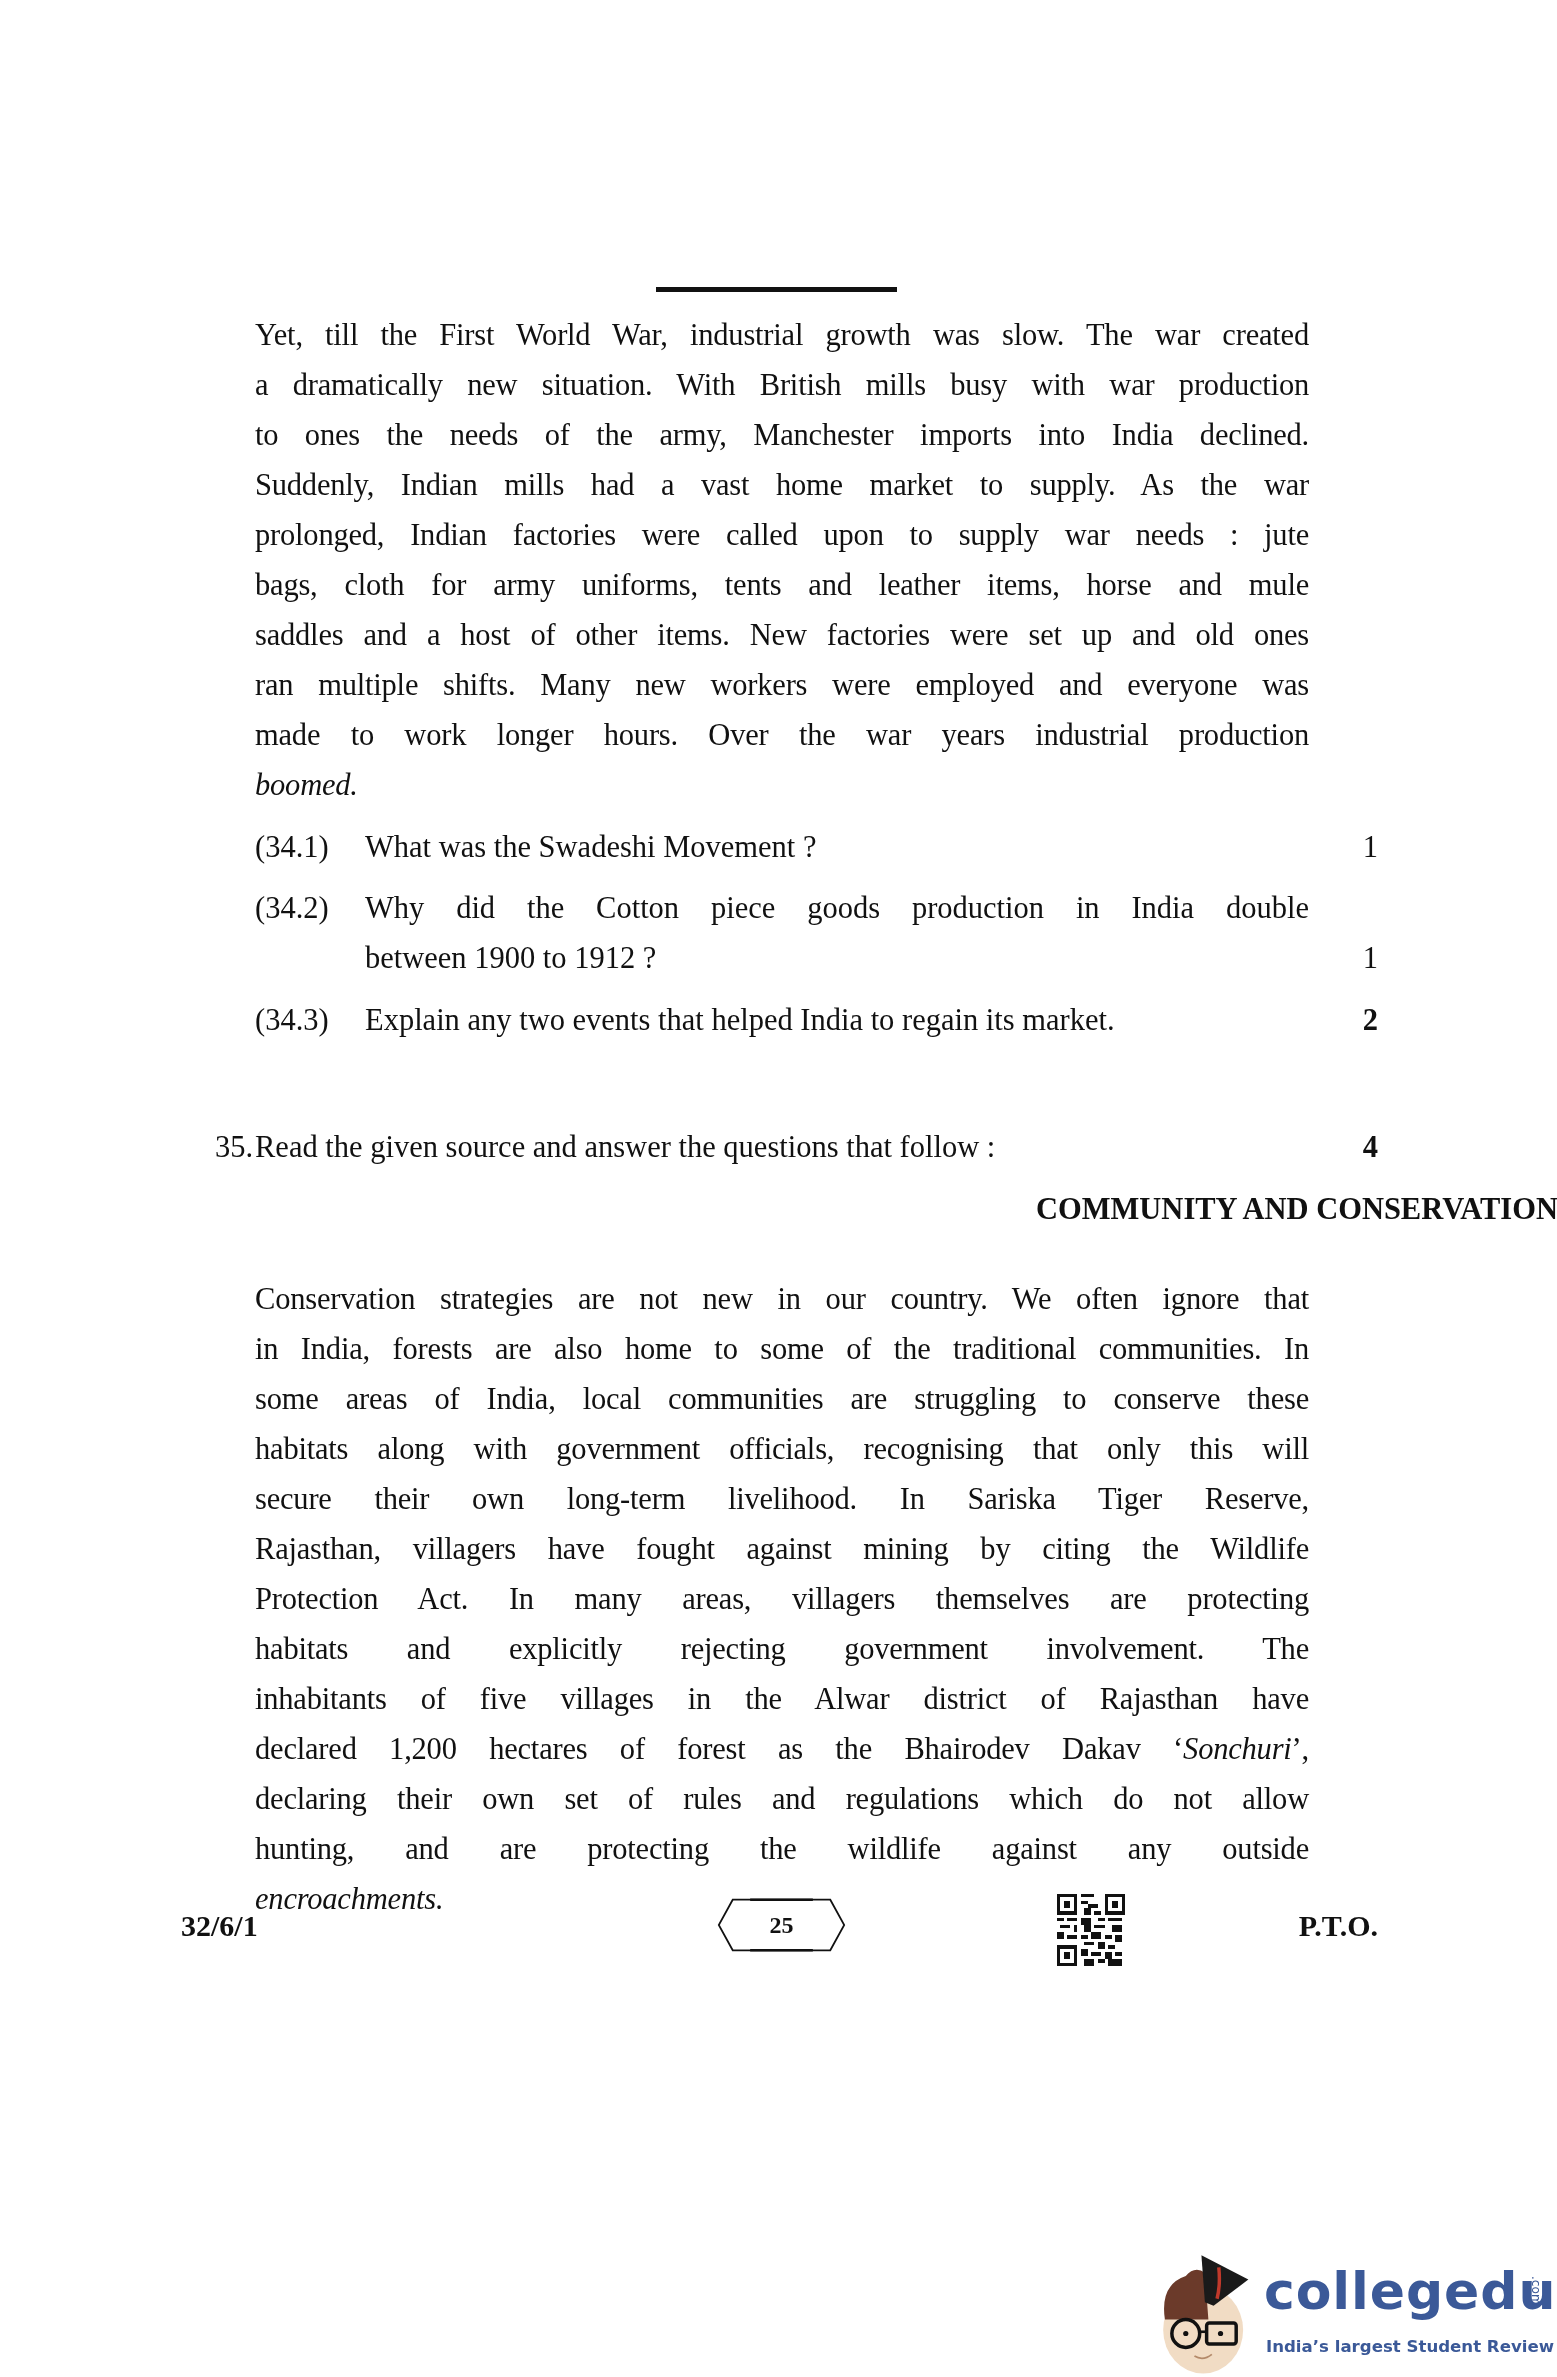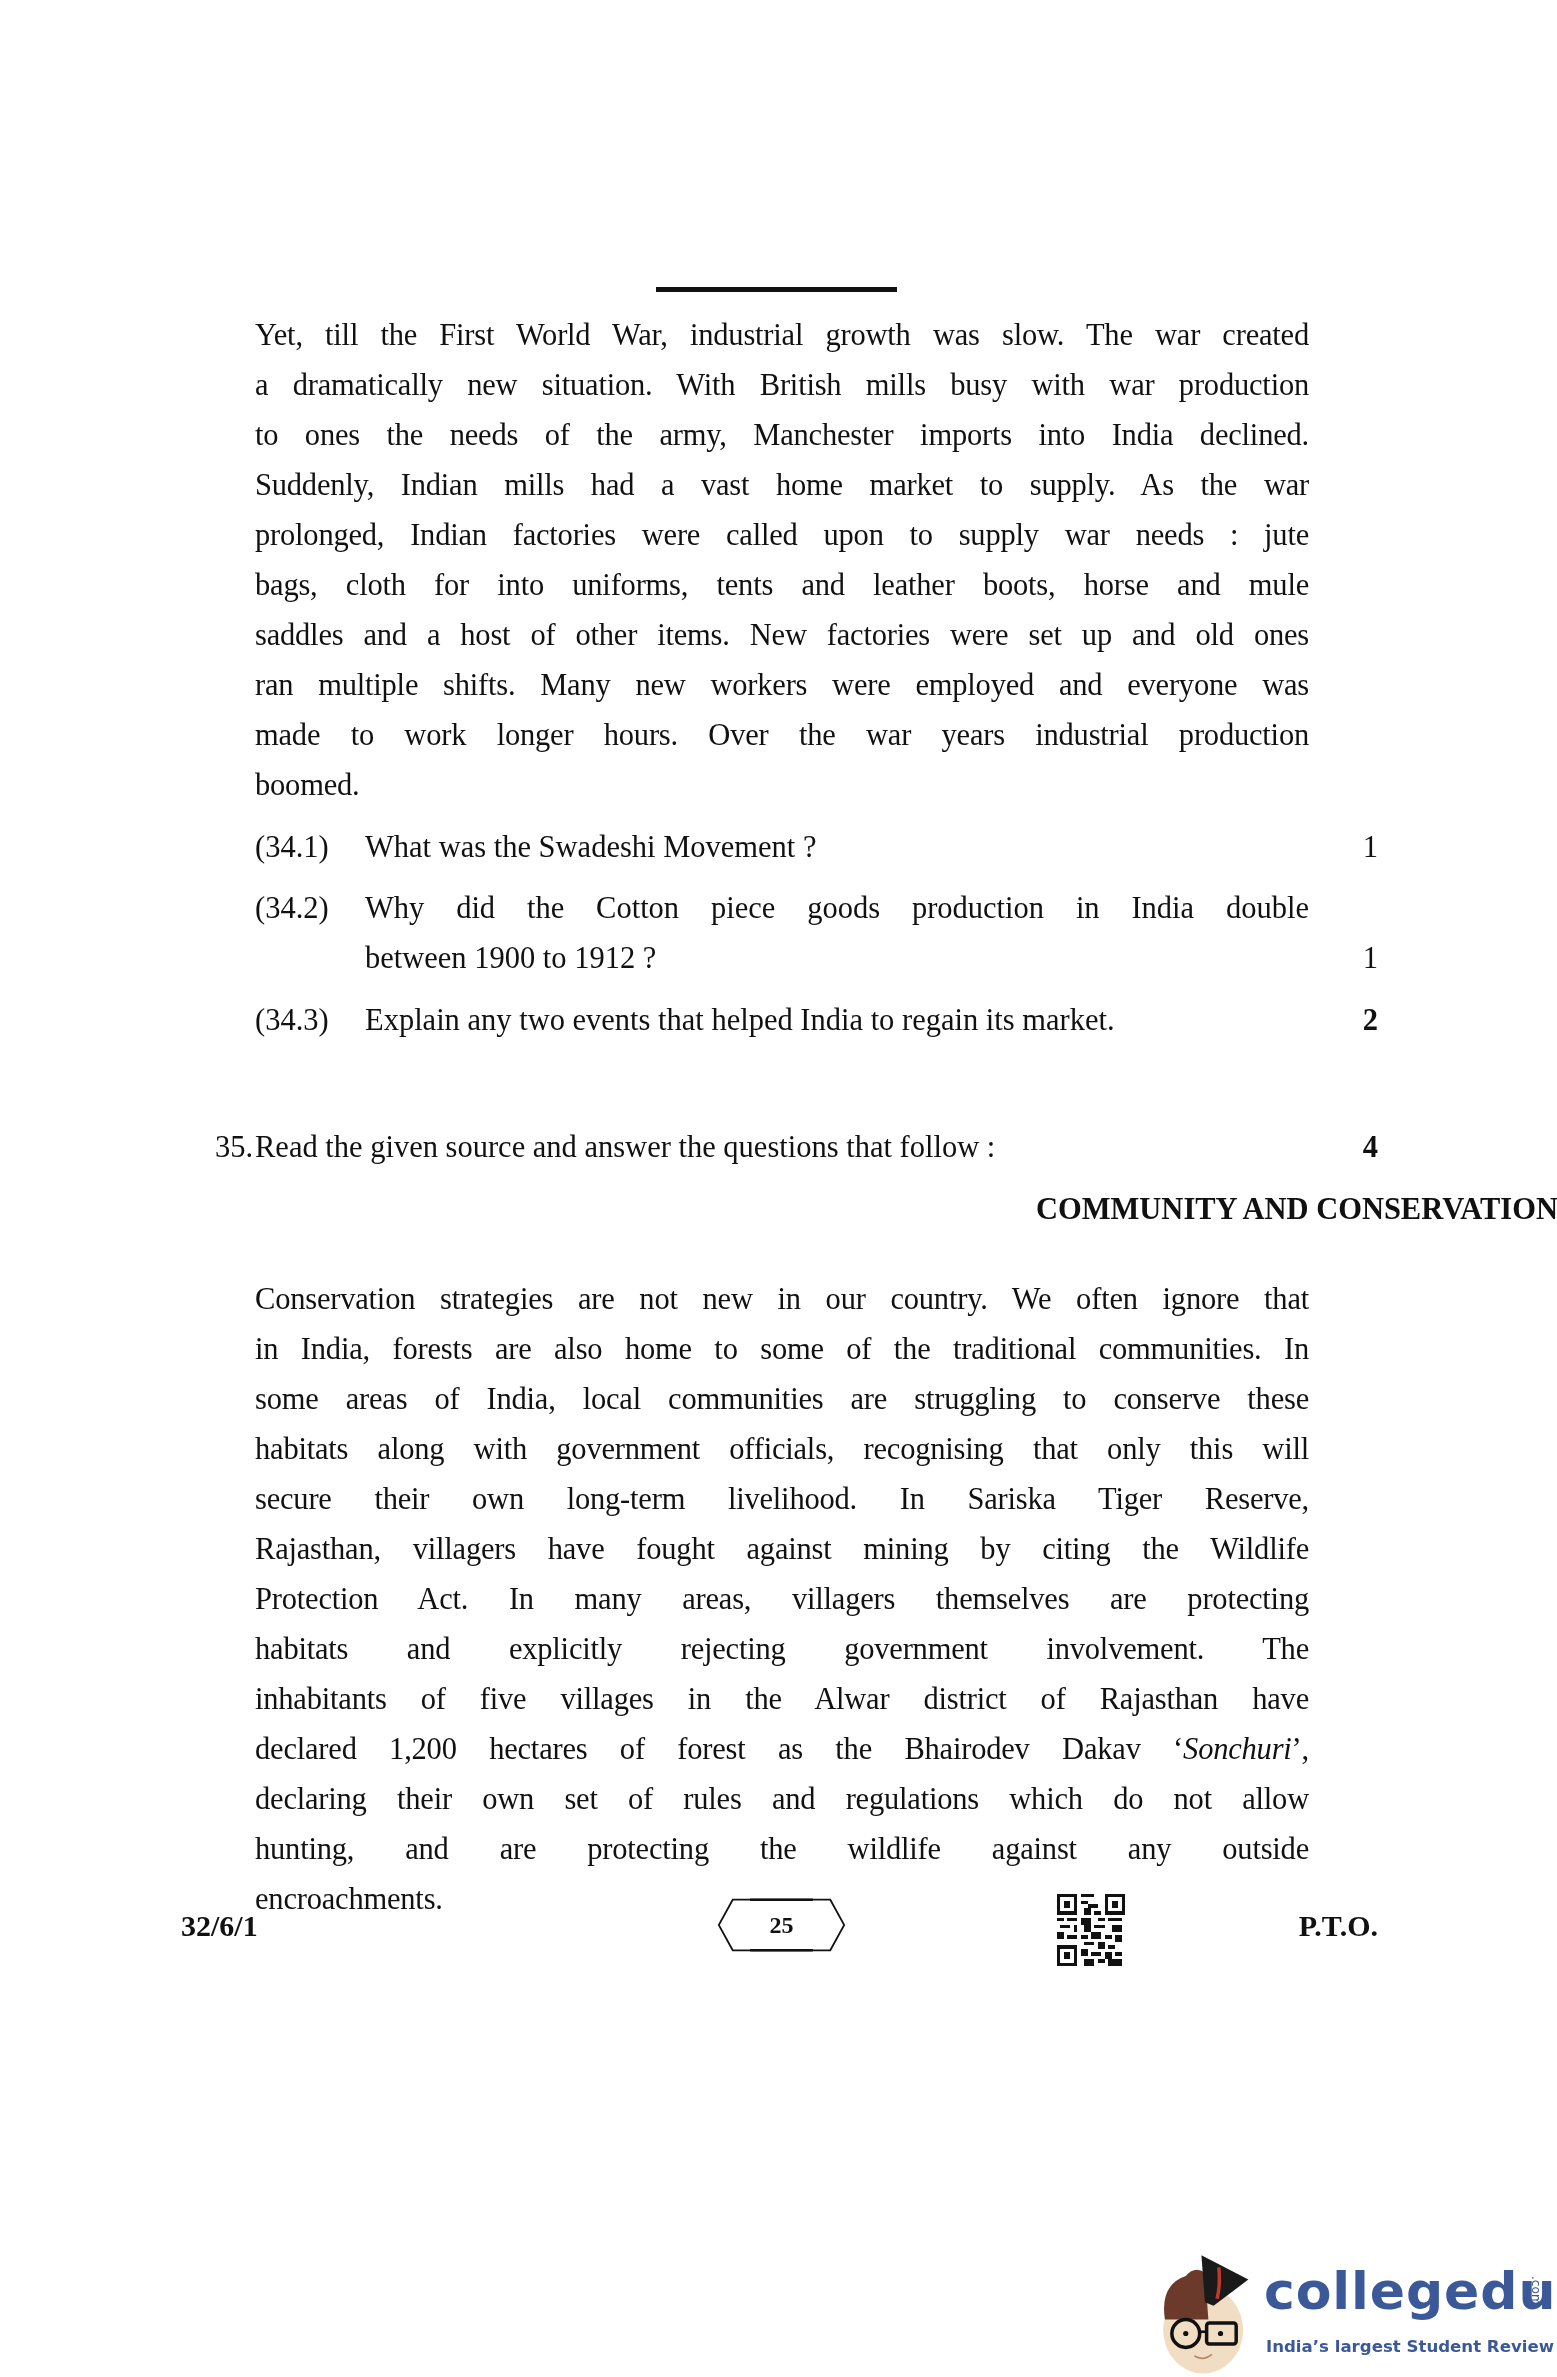--- a/index.html
+++ b/index.html
@@ -2,21 +2,21 @@
 <html style="font-size:14px"><head>
   <meta charset="utf-8">
   <style>
     html, body { margin: 0; padding: 0; background: #ffffff; }
     body { width: 1558px; height: 2377px; position: relative; overflow: hidden;
            font-family: "Liberation Serif", "DejaVu Serif", serif; color: #111; }
     .rule { position: absolute; left: 656px; top: 287px; width: 241px; height: 5.2px; background: #111; }
     .para { position: absolute; left: 255px; width: 1054px; font-size: 30.5px; line-height: 50px;
             text-align: justify; letter-spacing: -0.2px; }
     .para .ln { display: block; height: 50px; white-space: nowrap; text-align-last: justify; text-align: justify; }
-    .para .ln.last { text-align-last: left; }
+    .para .ln.last { text-align-last: left; font-style: italic; }
     .q { position: absolute; font-size: 30.5px; line-height: 50px; }
     .qnum { position: absolute; left: 255px; }
     .qtext { position: absolute; left: 365px; width: 944px; }
     .qtext .ln { display: block; white-space: nowrap; text-align: justify; text-align-last: justify; }
     .qtext .ln.last { text-align-last: left; }
     .marks { position: absolute; left: 1343px; width: 35px; text-align: right; font-weight: bold; }
     .marks.light { font-weight: normal; }
     .q35num { position: absolute; left: 181px; margin-left: 34px; }
     .heading { position: absolute; left: 0; width: 1558px; top: 1184px; text-align: right;
                font-weight: bold; font-size: 30.5px; line-height: 50px; }
@@ -38,21 +38,21 @@
 <body>
 
 <div class="rule"></div>
 
 <div class="para" style="top:310px;">
   <span class="ln">Yet, till the First World War, industrial growth was slow.  The war created</span>
   <span class="ln">a dramatically new situation. With British mills busy with war production</span>
   <span class="ln">to ones the needs of the army, Manchester imports into India declined.</span>
   <span class="ln">Suddenly, Indian mills had a vast home market to supply. As the war</span>
   <span class="ln">prolonged, Indian factories were called upon to supply war needs : jute</span>
-  <span class="ln">bags, cloth for into uniforms, tents and leather boots, horse and mule</span>
+  <span class="ln">bags, cloth for army uniforms, tents and leather items, horse and mule</span>
   <span class="ln">saddles and a host of other items. New factories were set up and old ones</span>
   <span class="ln">ran multiple shifts. Many new workers were employed and everyone was</span>
   <span class="ln">made to work longer hours. Over the war years industrial production</span>
   <span class="ln last">boomed.</span>
 </div>
 
 <div class="q" style="top:822px; left:0; width:1558px; height:50px;padding-left:16px;">
   <span class="qnum">(34.1)</span>
   <span class="qtext">
     <span class="ln last">What was the Swadeshi Movement ?</span>

